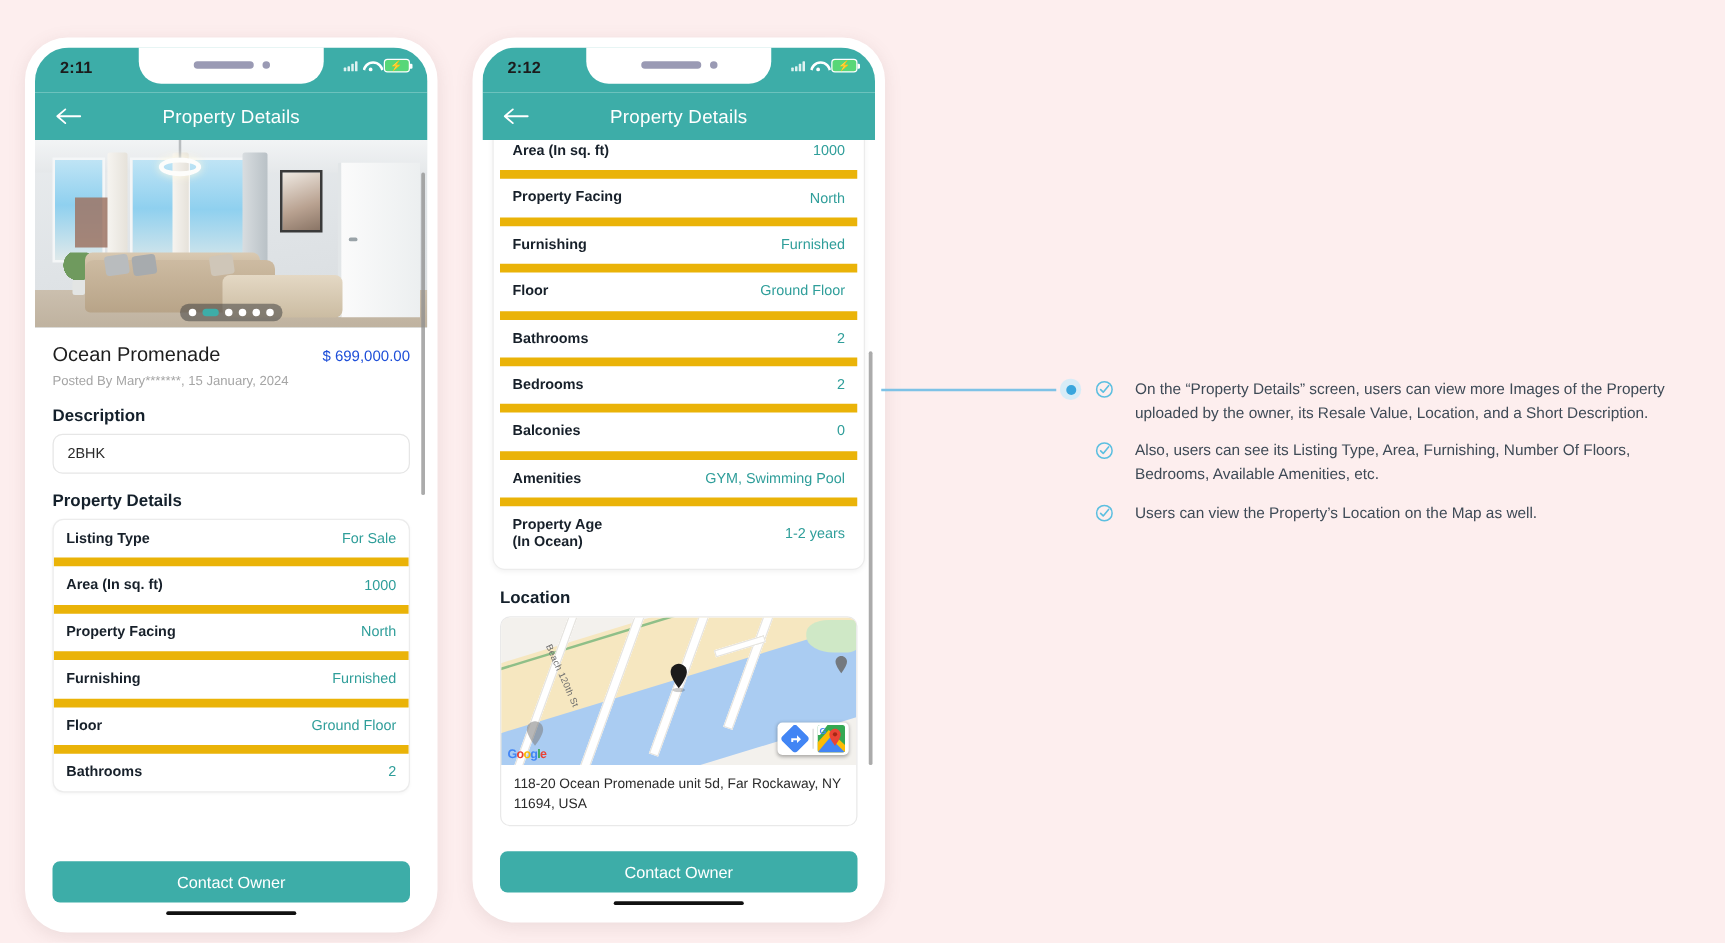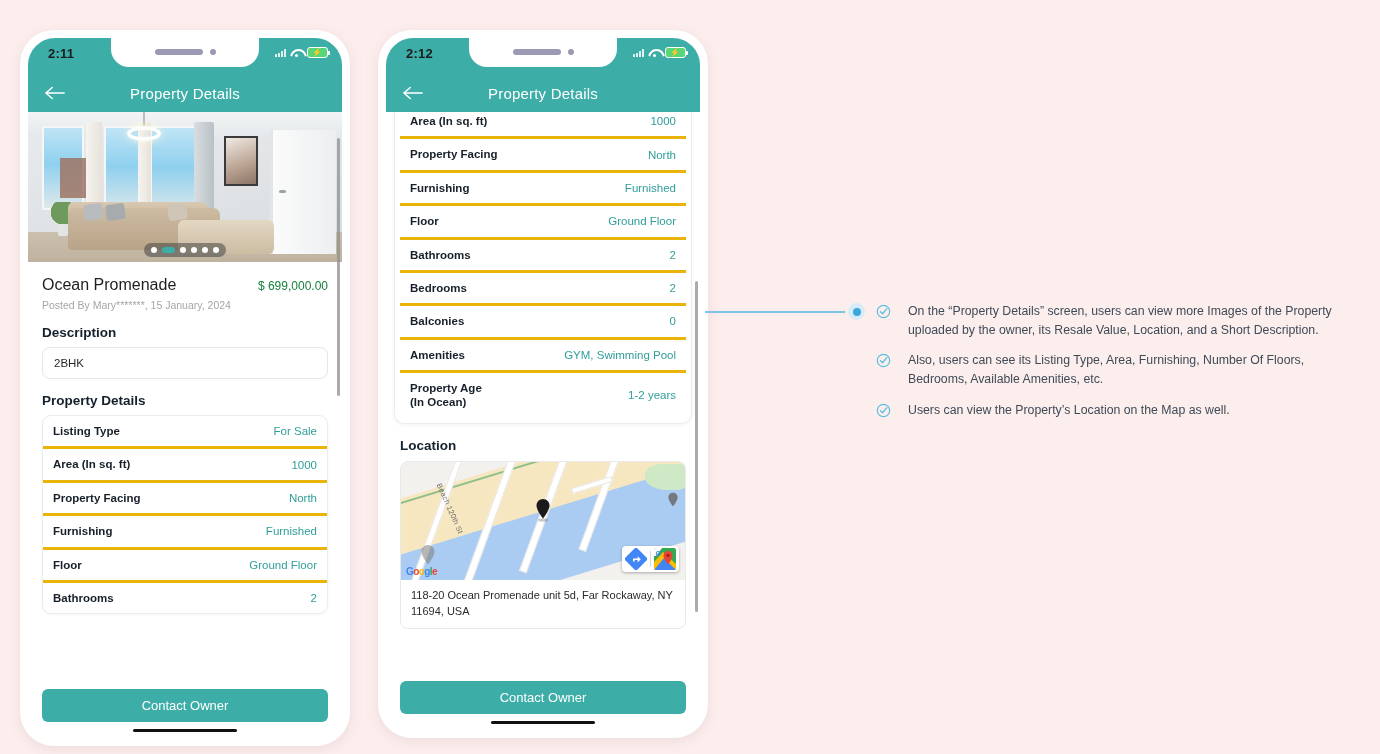--- a/index.html
+++ b/index.html
@@ -209,38 +209,38 @@
     display:flex; align-items:center; gap:5px;
     background:rgba(70,70,70,.55); padding:4px 7px; border-radius:9px;
   }
   .dots span { width:6px; height:6px; border-radius:50%; background:#fff; display:block; }
   .dots span.active { width:13px; border-radius:4px; background:#3DADA8; }
 
   
   .info { padding:14px 14px 0 14px; }
   .title-row { display:flex; align-items:baseline; justify-content:space-between; }
   .prop-title { font-size:16px; color:#1e1e1e; }
-  .prop-price { font-size:12px; color:#15803d; }
+  .prop-price { font-size:12px; color:#1d4ed8; }
   .posted { font-size:10.5px; color:#a5a5a5; margin-top:5px; }
   .sec-head { font-size:13.5px; font-weight:bold; color:#14202b; margin:14px 0 7px; }
   .desc-box {
     border:1px solid #e6e6e6; border-radius:8px;
     padding:9px 11px; font-size:11.5px; color:#2a2a2a;
   }
 
   
   .detail-card {
     margin:0 14px; border:1px solid #ececec; border-radius:9px;
     background:#fff; overflow:hidden;
     box-shadow:0 1px 3px rgba(0,0,0,.04);
   }
   .detail-card.inner { margin:0; padding:6px; }
   .drow {
     display:flex; align-items:center; justify-content:space-between;
-    padding:8px 10px; border-bottom:3px solid #eab308;
+    padding:8px 10px; border-bottom:7px solid #eab308;
     font-size:11.5px;
   }
   .drow:last-child { border-bottom:none; }
   .drow .k { color:#17202a; font-weight:bold; white-space:pre-line; line-height:1.25; }
   .drow .v { color:#2f9e9a; text-align:right; }
   .card-outer {
     border:1px solid #ececec; border-radius:10px; background:#fff;
     box-shadow:0 1px 4px rgba(0,0,0,.05);
     margin:0 8px; padding:5px;
   }

